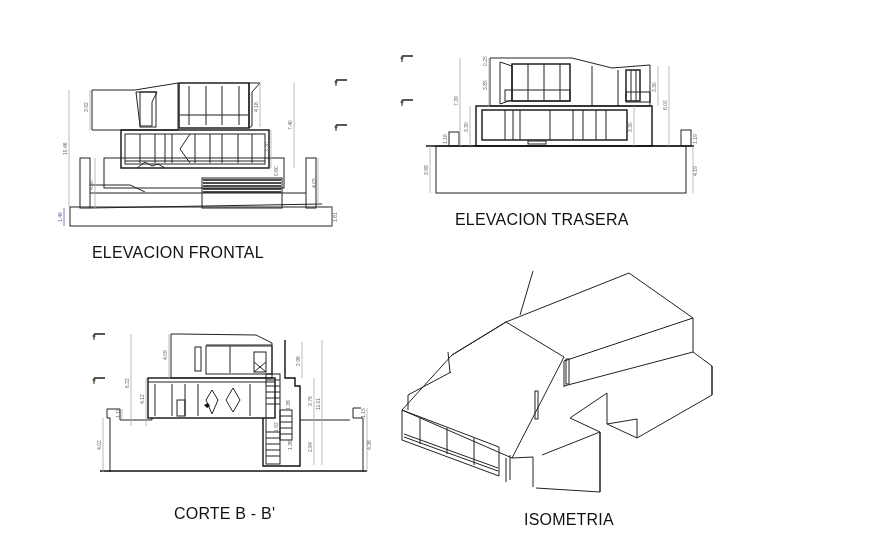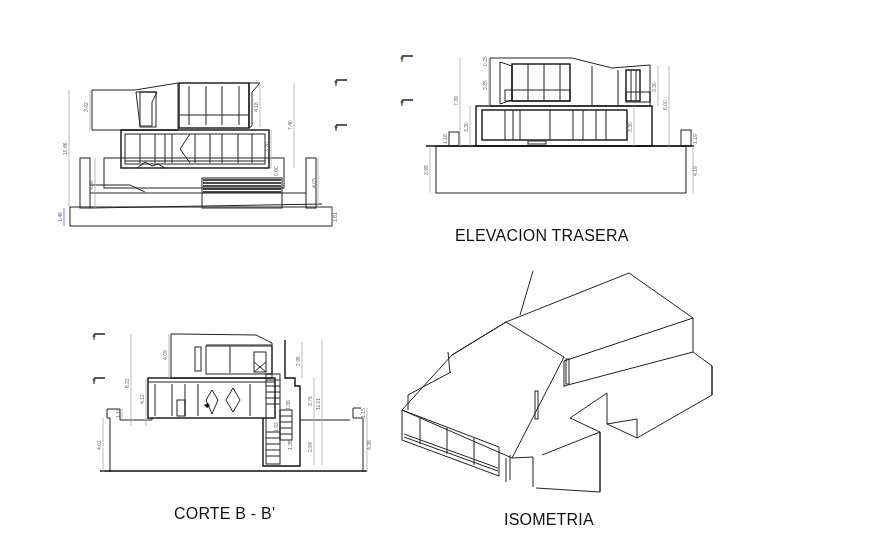--- a/index.html
+++ b/index.html
@@ -271,17 +271,18 @@
     <line x1="404" y1="437" x2="498" y2="471"></line>
 
     <rect x="566" y="359" width="3" height="25"></rect>
     <rect x="535" y="391" width="3" height="28"></rect>
     <line x1="506" y1="458" x2="506" y2="482"></line>
     <line x1="510" y1="455" x2="510" y2="480"></line>
     <polyline points="512,458 533,457"></polyline>
   </g>
 </svg>
 
-<div class="title" style="left:455px; top:211px;margin-top:16px;">ELEVACION TRASERA</div>
+<div class="title" style="left:92px; top:244px;">ELEVACION FRONTAL</div>
+<div class="title" style="left:455px; top:211px;">ELEVACION TRASERA</div>
 <div class="title" style="left:174px; top:505px;">CORTE B - B'</div>
-<div class="title" style="left:504px; top:511px;">ISOMETRIA</div>
+<div class="title" style="left:524px; top:511px;">ISOMETRIA</div>
 
 </div>
 
 </body></html>

